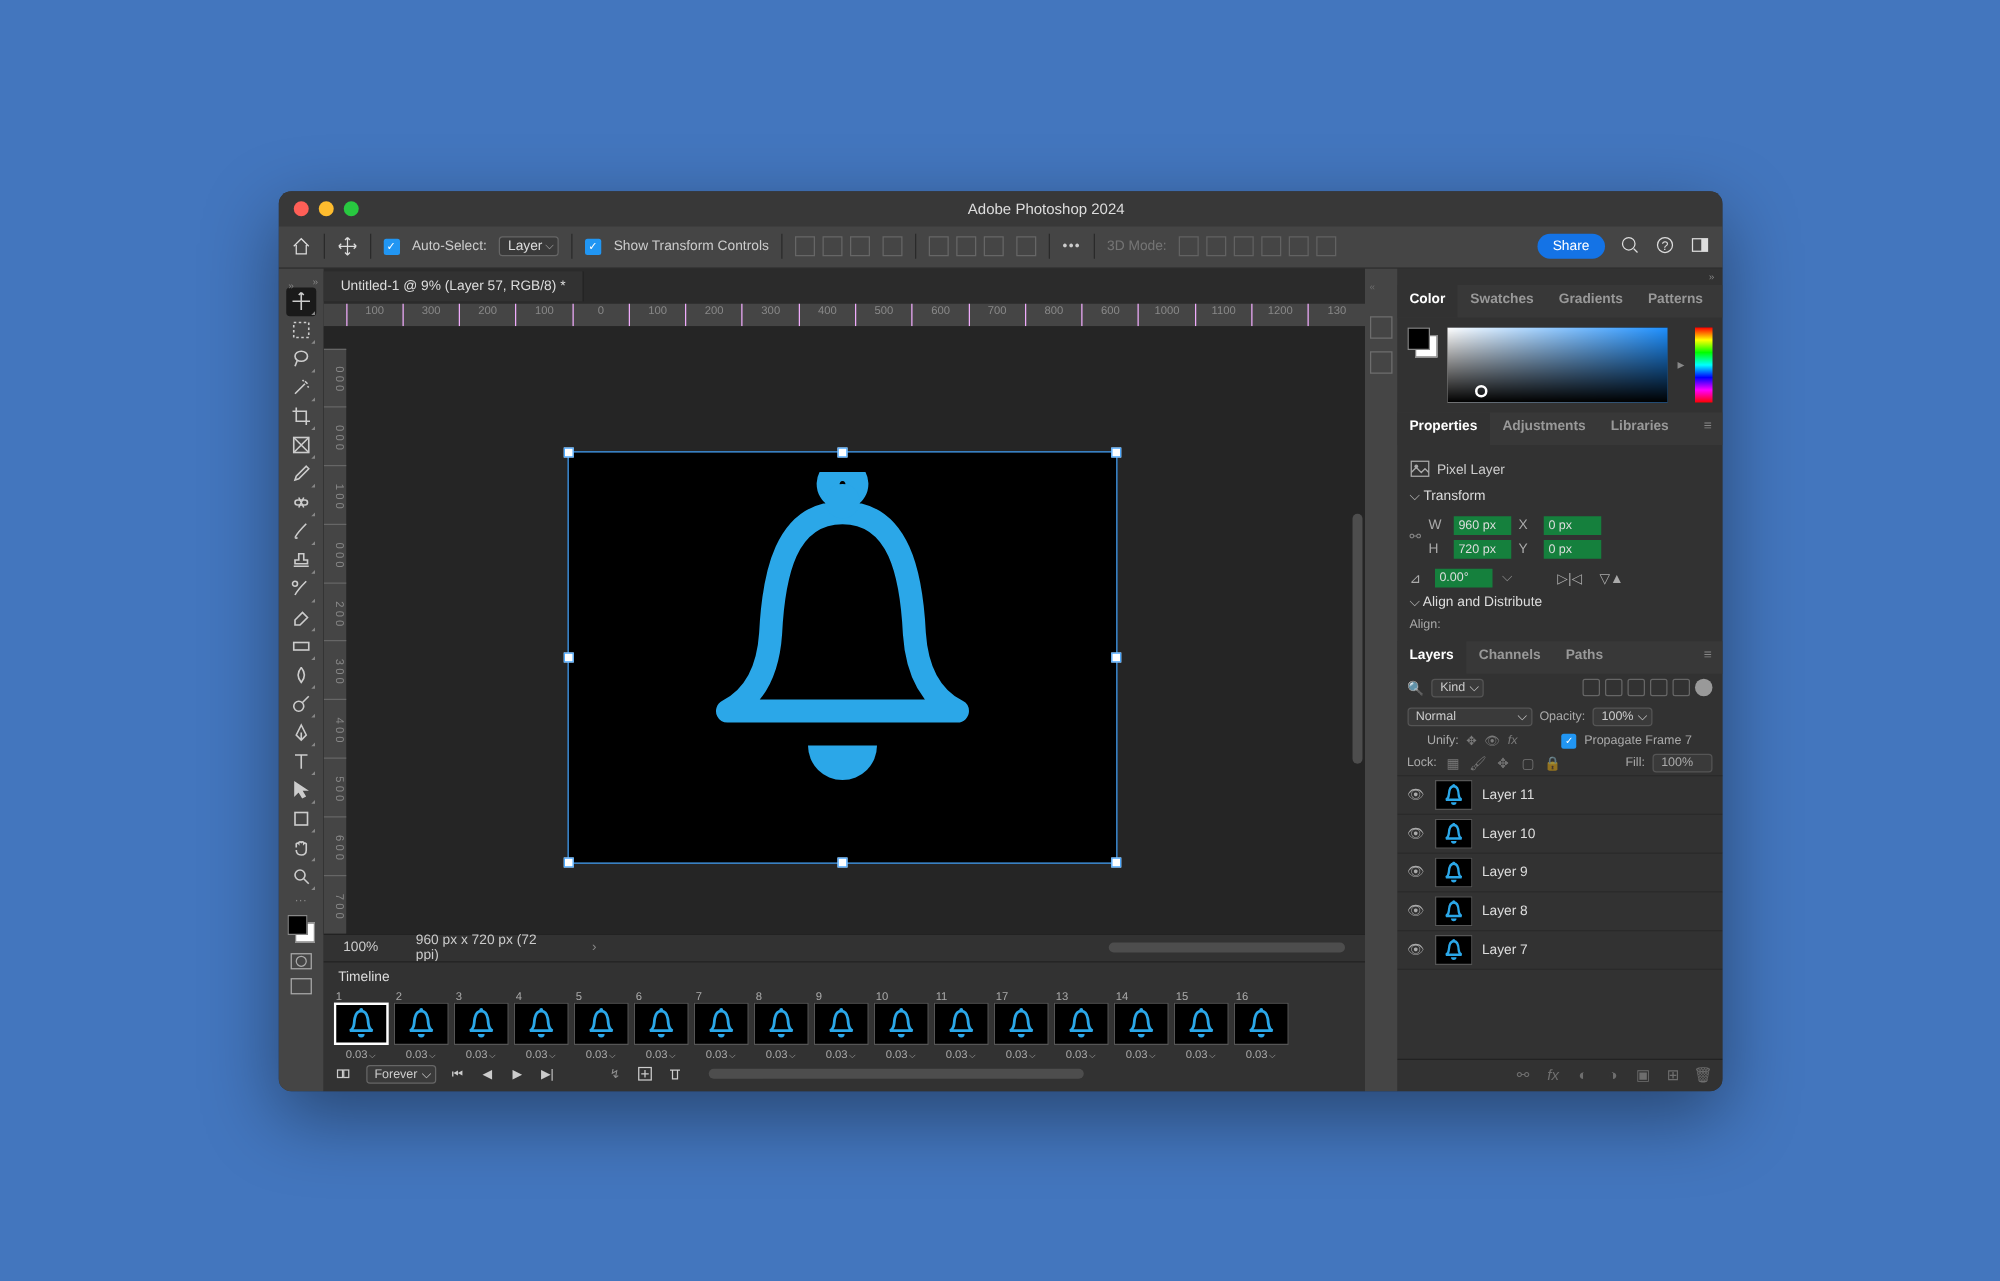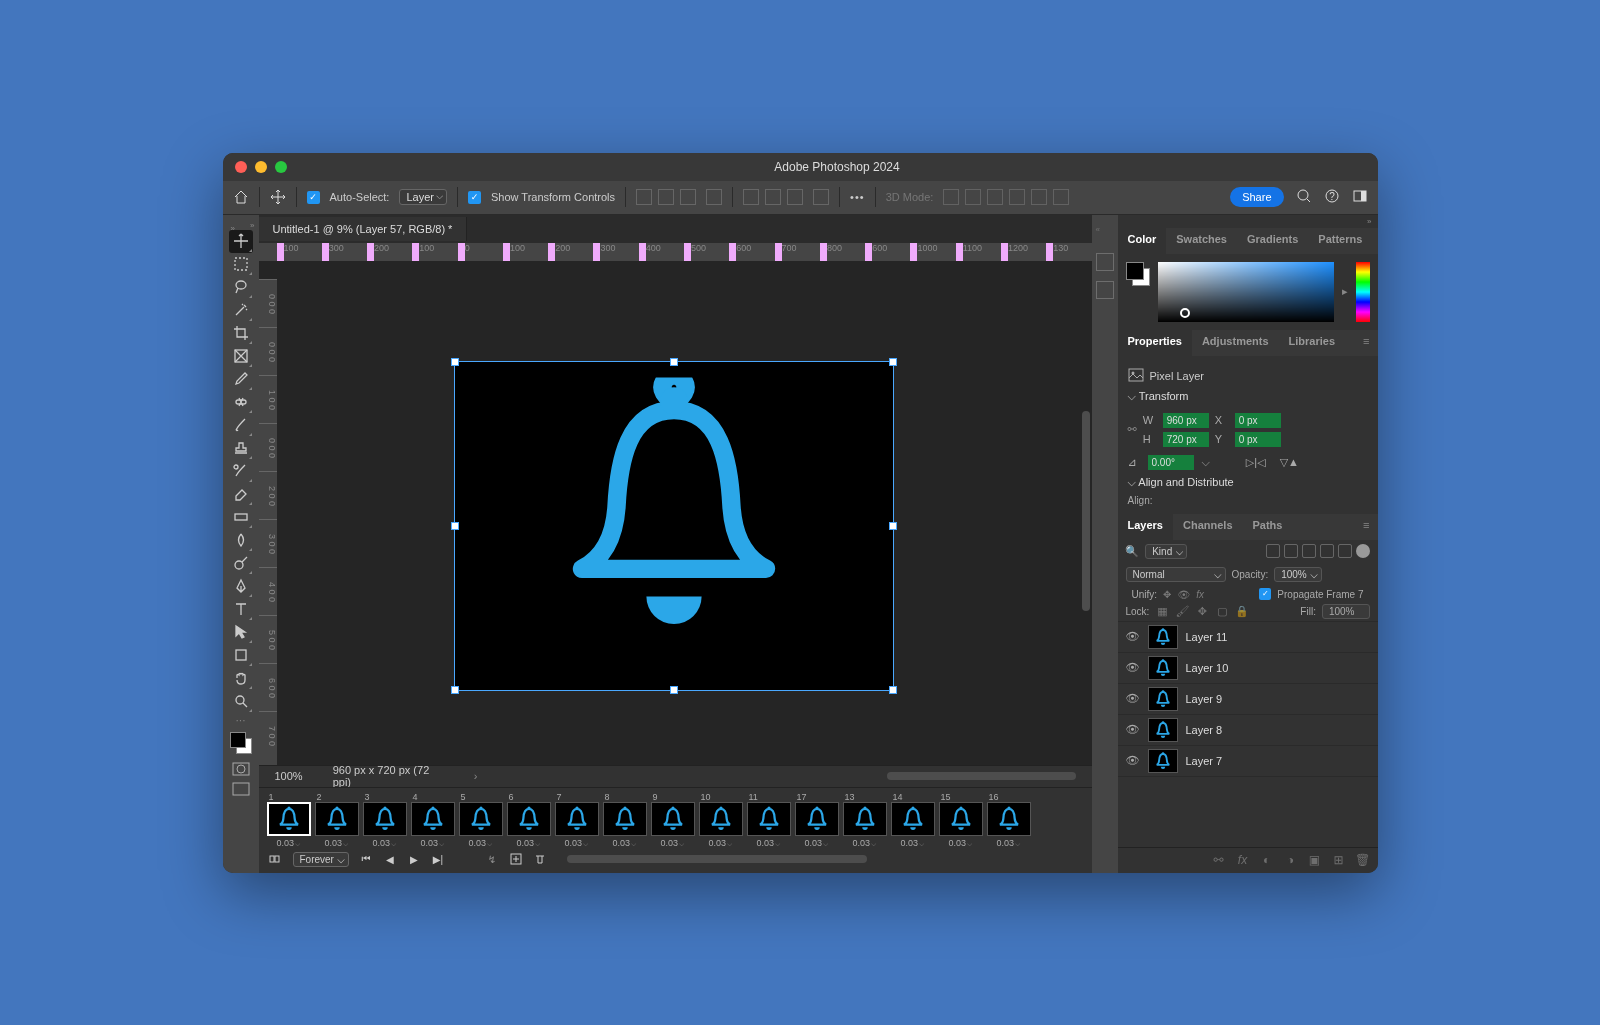--- a/index.html
+++ b/index.html
@@ -28,21 +28,21 @@
 .toolbox .tool svg { width: 16px; height: 16px; fill: none; stroke: #ccc; stroke-width: 1.3; }
 .toolbox .tool::after{content:"";position:absolute;bottom:1px;right:1px;width:0;height:0;border-left:3px solid transparent;border-bottom:3px solid #888}
 .toolbox .color-swatch { margin-top: 6px; width: 22px; height: 22px; position: relative; }
 .toolbox .color-swatch .fg{width:16px;height:16px;background:#000;border:1px solid #888;position:absolute;top:0;left:0;z-index:2}
 .toolbox .color-swatch .bg{width:16px;height:16px;background:#fff;border:1px solid #888;position:absolute;bottom:0;right:0}
 .doc-area { flex: 1; display: flex; flex-direction: column; background: #2b2b2b; min-width: 0; }
 .doc-tab { height: 28px; display: flex; align-items: center; }
 .doc-tab .tab { background: #323232; color: #ddd; font-size: 11px; padding: 6px 14px; border-right: 1px solid #222; }
 .canvas-wrap { flex: 1; position: relative; background: #252525; overflow: hidden; }
 .ruler-h{height:18px;background:#454545;display:flex;color:#888;font-size:9px;position:relative;padding-left:18px}
-.ruler-h span{width:48px;border-left:7px solid #f0abfc}
+.ruler-h span{width:48px;text-align:center;border-left:1px solid #f0abfc}
 .ruler-v{position:absolute;left:0;top:18px;bottom:0;width:18px;background:#454545;color:#888;font-size:9px;display:flex;flex-direction:column}
 .ruler-v span{height:48px;border-top:1px solid #666;writing-mode:vertical-rl;text-align:center;padding-top:2px}
 .canvas { position: absolute; left: 195px; top: 100px; width: 440px; height: 330px; background: #000; }
 .bell-big { position: absolute; left: 50%; top: 50%; transform: translate(-50%,-55%); }
 .sel-box { position: absolute; left: 195px; top: 100px; width: 440px; height: 330px; border: 1px solid #4aa8ff; pointer-events: none; }
 .handle { position: absolute; width: 8px; height: 8px; background: #fff; border: 1px solid #4aa8ff; }
 .status-bar { height: 22px; background: #323232; display: flex; align-items: center; gap: 30px; padding: 0 16px; color: #ccc; font-size: 11px; border-top:1px solid #222; }
 .timeline { background: #323232; border-top: 1px solid #222; padding: 4px 8px 2px; }
 .timeline-hdr { color: #ddd; font-size: 11px; padding: 2px 4px 4px; }
 .frames { display: flex; gap: 4px; overflow: hidden; }
@@ -85,21 +85,21 @@
 .layer-ctrl .ico-row span{width:14px;height:14px;opacity:.6;border:1px solid #888;border-radius:2px}
 .layer-list{flex:1;overflow-y:auto}
 .layer-item{display:flex;align-items:center;gap:8px;padding:3px 8px;border-bottom:1px solid #2a2a2a}
 .layer-item .eye{width:14px;color:#aaa}
 .layer-item .thumb{width:30px;height:24px;background:#000;border:1px solid #555;display:flex;align-items:center;justify-content:center}
 .layer-item .name{font-size:11px;color:#ddd}
 .layer-footer{height:26px;border-top:1px solid #222;display:flex;align-items:center;justify-content:flex-end;gap:10px;padding:0 8px;color:#888}
 .layer-footer span{width:14px;height:14px;display:flex;align-items:center;justify-content:center;font-size:12px;opacity:.7}
 .scrollbar-v{position:absolute;right:2px;top:150px;width:8px;height:200px;background:#4d4d4d;border-radius:4px}
 .scrollbar-h{height:8px;background:#4d4d4d;border-radius:4px;width:200px;margin-left:380px}
-.unify-row{display:flex;align-items:flex-end;gap:6px;padding:2px 14px;font-size:10px;color:#aaa}
+.unify-row{display:flex;align-items:center;gap:6px;padding:2px 24px;font-size:10px;color:#aaa}
 .unify-row .cb2{width:12px;height:12px;background:#2196f3;border-radius:2px;display:inline-flex;align-items:center;justify-content:center;color:#fff;font-size:8px}
 .lock-row{display:flex;align-items:center;gap:6px;padding:2px 8px;font-size:10px;color:#aaa;border-bottom:1px solid #2a2a2a}
 .lock-row .ic{width:14px;height:14px;opacity:.55;display:flex;align-items:center;justify-content:center;font-size:11px}
 </style>
 </head>
 <body>
 
 <div class="window">
   <div class="titlebar">
     <div class="traffic">
@@ -377,20 +377,21 @@
         </div>
         <div class="scrollbar-v"></div>
       </div>
       <div class="status-bar">
         <span>100%</span>
         <span>960 px x 720 px (72 ppi)</span>
         <span style="color:#888">›</span>
         <div class="scrollbar-h"></div>
       </div>
       <div class="timeline">
+        <div class="timeline-hdr">Timeline</div>
         <div class="frames" id="frames">
             <div class="frame active">
               <div class="frame-num">1</div>
               <div class="frame-thumb">
                 <svg width="28" height="26" viewBox="0 0 100 115">
                   <path d="M50 13 C30 13 26 35 25 55 C24 70 18 78 10 82 L90 82 C82 78 76 70 75 55 C74 35 70 13 50 13 Z" fill="none" stroke="#2ba7e8" stroke-width="10"></path>
                   <circle cx="50" cy="9" r="7" fill="#2ba7e8"></circle>
                   <path d="M38 94 A12 12 0 0 0 62 94 Z" fill="#2ba7e8"></path>
                 </svg>
               </div>

